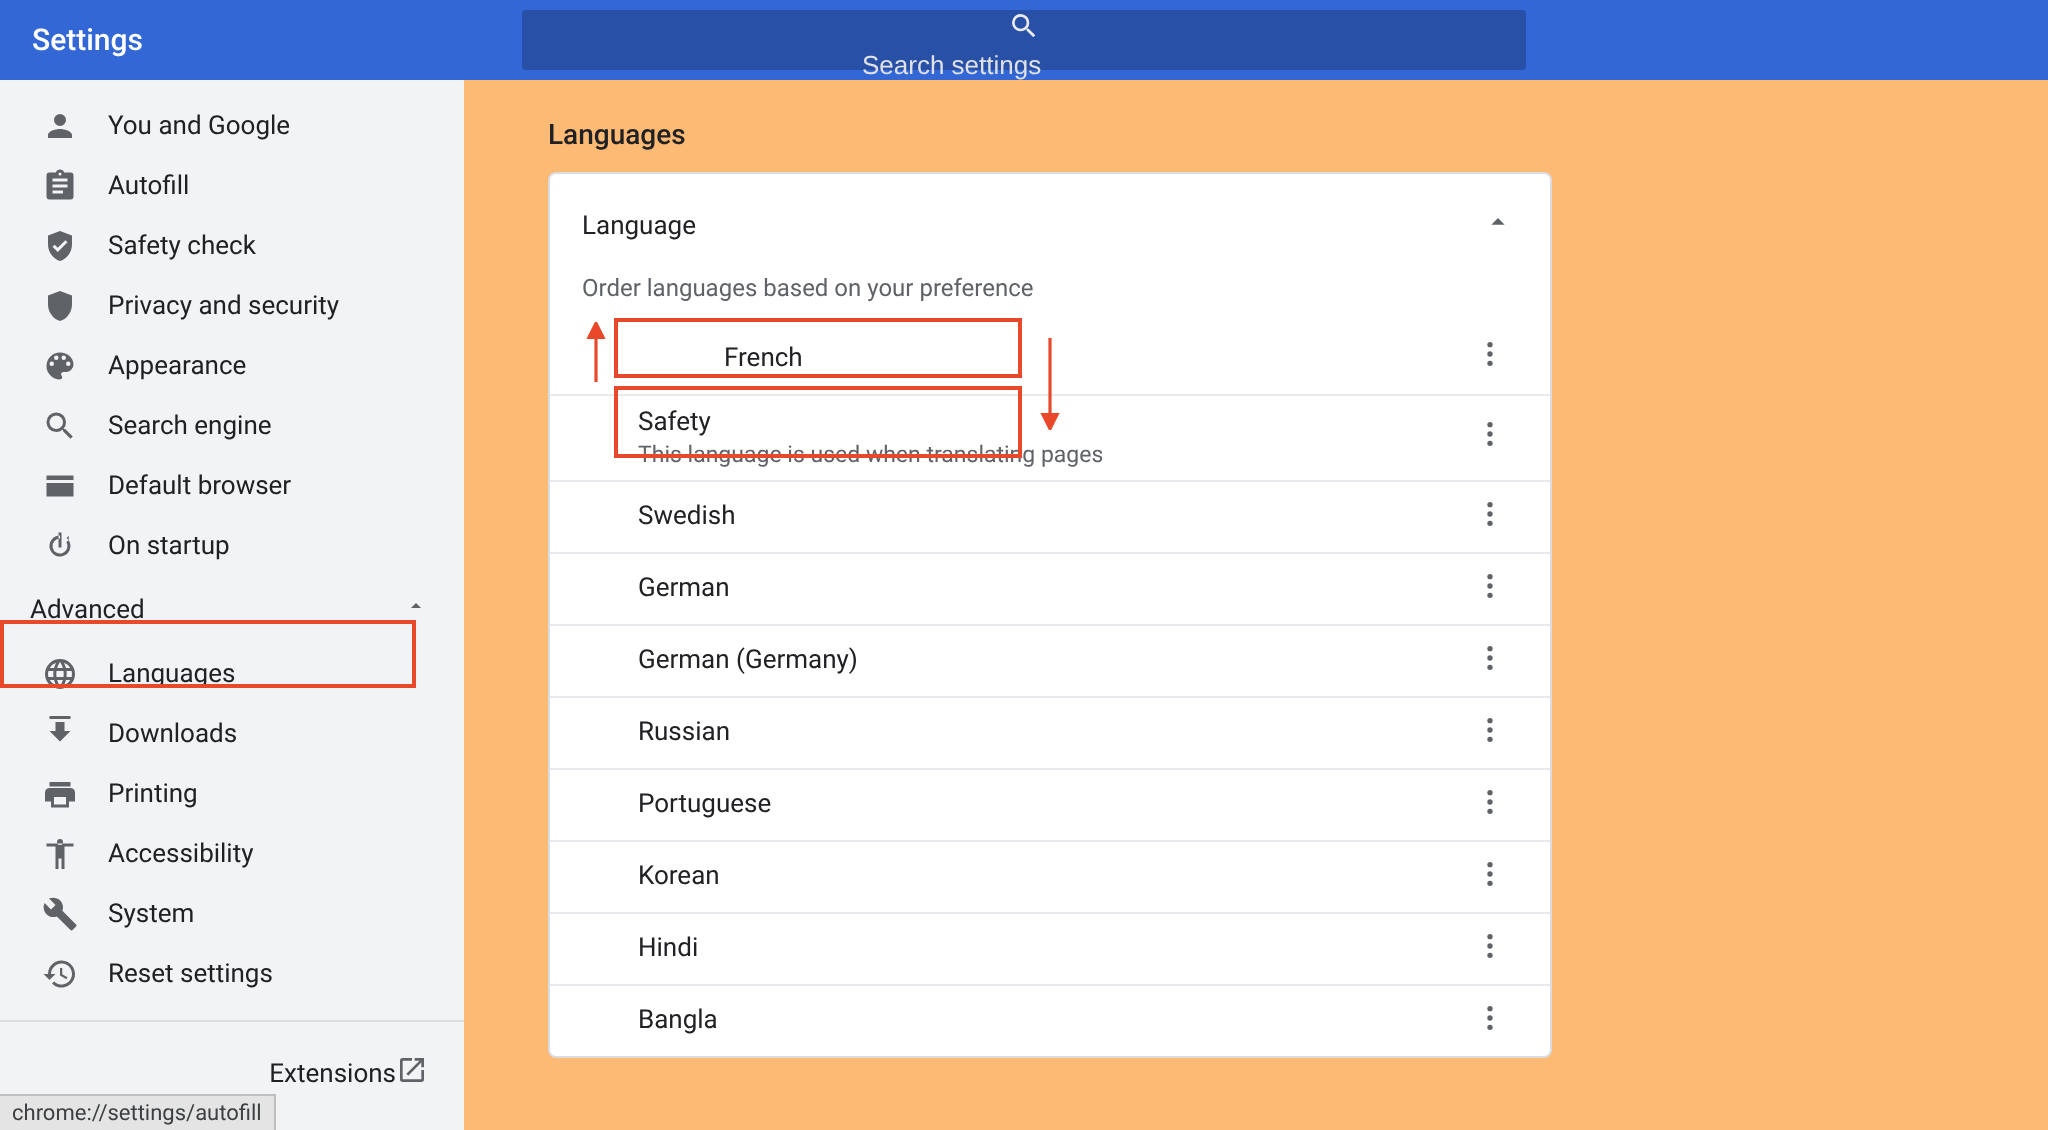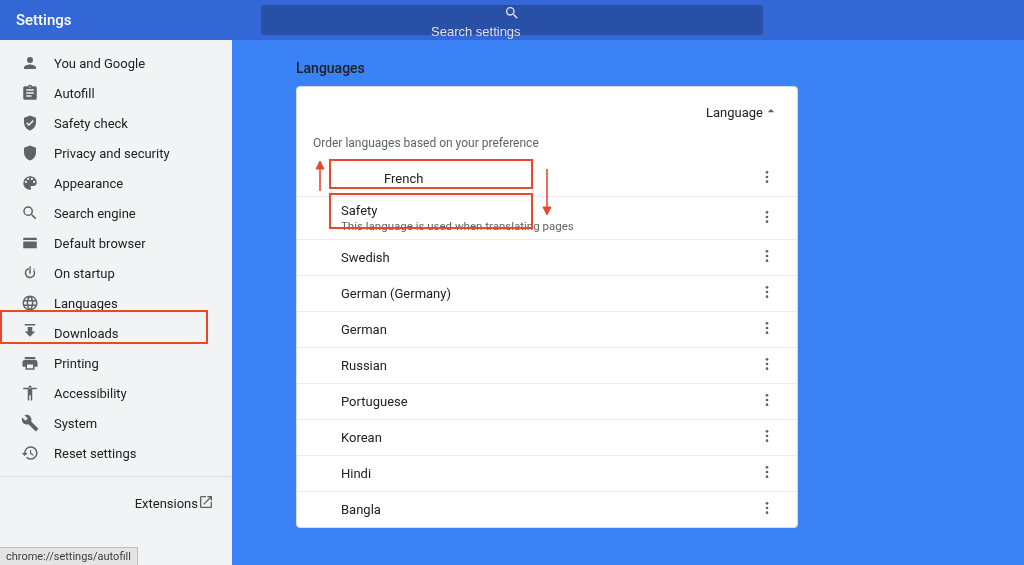--- a/index.html
+++ b/index.html
@@ -46,22 +46,21 @@
     font-size: 13px;
     margin-left: 14px;
     flex: 1;
   }
   .search-input::placeholder { color: #dfe1e5; }
 
   
   .body {
     display: flex;
     height: calc(565px - 40px);
-    background: #3b82f6;
-    gap: 22px;
+    background: #fdba74;
   }
   .sidebar {
     width: 232px;
     background: #f1f3f4;
     padding-top: 8px;
     position: relative;
   }
   .side-item {
     height: 30px;
     display: flex;
@@ -125,21 +124,21 @@
   }
   .card {
     background: #fff;
     border: 1px solid #dadce0;
     border-radius: 4px;
     width: 502px;
   }
   .card-header {
     display: flex;
     align-items: center;
-    justify-content: flex-end;
+    justify-content: space-between;
     padding: 16px 18px 14px 16px;
     font-size: 13px;
     color: #202124;
     cursor: pointer;
   }
   .card-header svg { fill: #5f6368; }
   .card-sub {
     font-size: 12px;
     color: #5f6368;
     padding: 0 16px 10px 16px;
@@ -267,20 +266,26 @@
     </div>
     <div class="side-item">
       <span class="icon">
           <svg width="18" height="18" viewBox="0 0 24 24">
             <path d="M13 3h-2v10h2V3zm4.83 2.17l-1.42 1.42A7 7 0 1112 5v2a5 5 0 104.24 2.35l1.59-1.18z"></path>
           </svg>
         </span>
       <span>On startup</span>
     </div>
 
+    <div class="side-section">
+      <span>Advanced</span>
+      <span class="chev"><svg width="12" height="12" viewBox="0 0 24 24">
+            <path d="M7 14l5-5 5 5z"></path>
+          </svg></span>
+    </div>
 
     <div class="side-item">
       <span class="icon">
           <svg width="18" height="18" viewBox="0 0 24 24">
             <path d="M12 2a10 10 0 100 20 10 10 0 000-20zm6.93 6h-2.95a15.65 15.65 0 00-1.38-3.56A8.03 8.03 0 0118.93 8zM12 4a13.6 13.6 0 011.91 4h-3.82A13.6 13.6 0 0112 4zM4.26 14a7.82 7.82 0 010-4h3.38a16.52 16.52 0 000 4H4.26zm.82 2h2.95a15.65 15.65 0 001.38 3.56A8.03 8.03 0 015.08 16zM8.03 8H5.08a8.03 8.03 0 014.33-3.56A15.65 15.65 0 008.03 8zm3.97 12a13.6 13.6 0 01-1.91-4h3.82A13.6 13.6 0 0112 20zm2.34-6H9.66a14.71 14.71 0 010-4h4.68a14.71 14.71 0 010 4zm.25 5.56A15.65 15.65 0 0015.97 16h2.95a8.03 8.03 0 01-4.33 3.56zM16.36 14a16.52 16.52 0 000-4h3.38a7.82 7.82 0 010 4h-3.38z"></path>
           </svg>
         </span>
       <span>Languages</span>
     </div>
     <div class="side-item">
@@ -381,33 +386,33 @@
             <div class="more-btn">
               <span><svg width="16" height="16" viewBox="0 0 24 24">
                   <circle cx="12" cy="5" r="2"></circle>
                   <circle cx="12" cy="12" r="2"></circle>
                   <circle cx="12" cy="19" r="2"></circle>
                 </svg></span>
             </div>
           </div>
           <div class="lang-row">
             <div class="lang-col">
+              <div class="lang-name">German</div>
+            </div>
+            <div class="more-btn">
+              <span><svg width="16" height="16" viewBox="0 0 24 24">
+                  <circle cx="12" cy="5" r="2"></circle>
+                  <circle cx="12" cy="12" r="2"></circle>
+                  <circle cx="12" cy="19" r="2"></circle>
+                </svg></span>
+            </div>
+          </div>
+          <div class="lang-row">
+            <div class="lang-col">
               <div class="lang-name">German (Germany)</div>
-            </div>
-            <div class="more-btn">
-              <span><svg width="16" height="16" viewBox="0 0 24 24">
-                  <circle cx="12" cy="5" r="2"></circle>
-                  <circle cx="12" cy="12" r="2"></circle>
-                  <circle cx="12" cy="19" r="2"></circle>
-                </svg></span>
-            </div>
-          </div>
-          <div class="lang-row">
-            <div class="lang-col">
-              <div class="lang-name">German</div>
             </div>
             <div class="more-btn">
               <span><svg width="16" height="16" viewBox="0 0 24 24">
                   <circle cx="12" cy="5" r="2"></circle>
                   <circle cx="12" cy="12" r="2"></circle>
                   <circle cx="12" cy="19" r="2"></circle>
                 </svg></span>
             </div>
           </div>
           <div class="lang-row">

